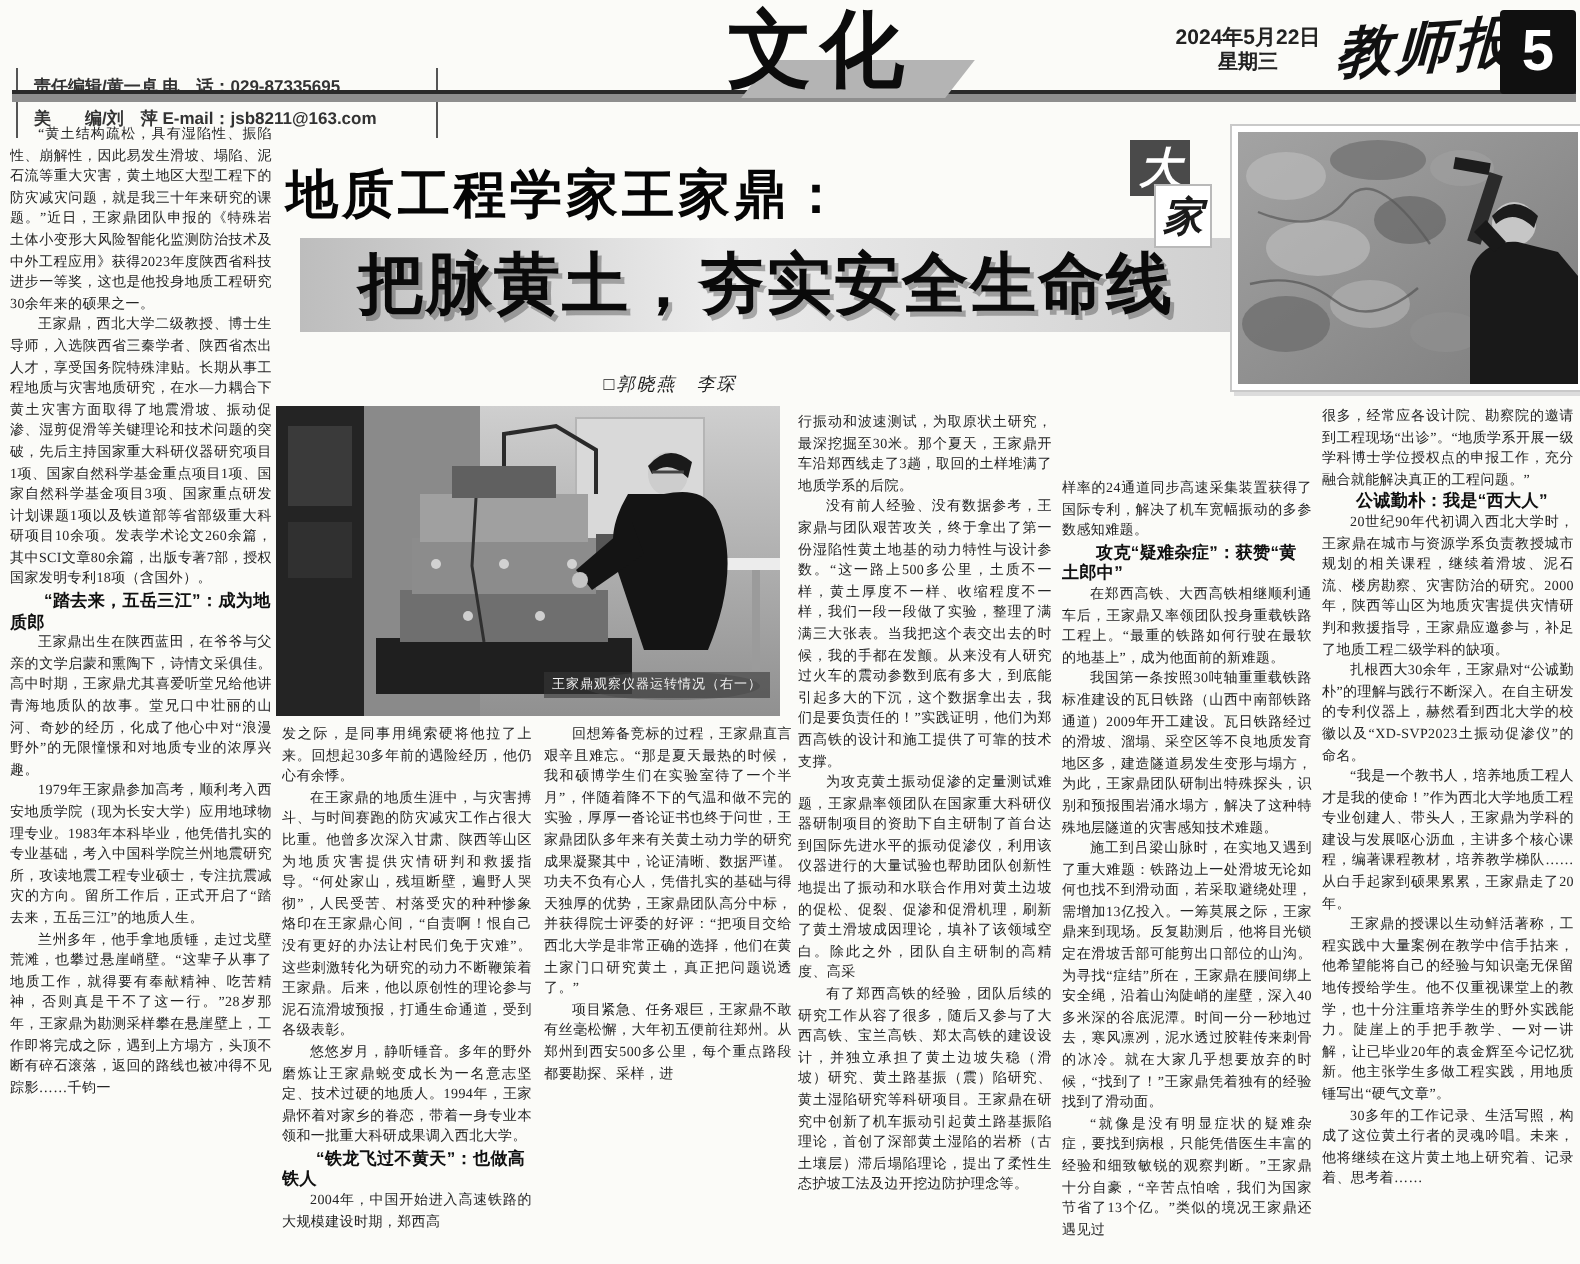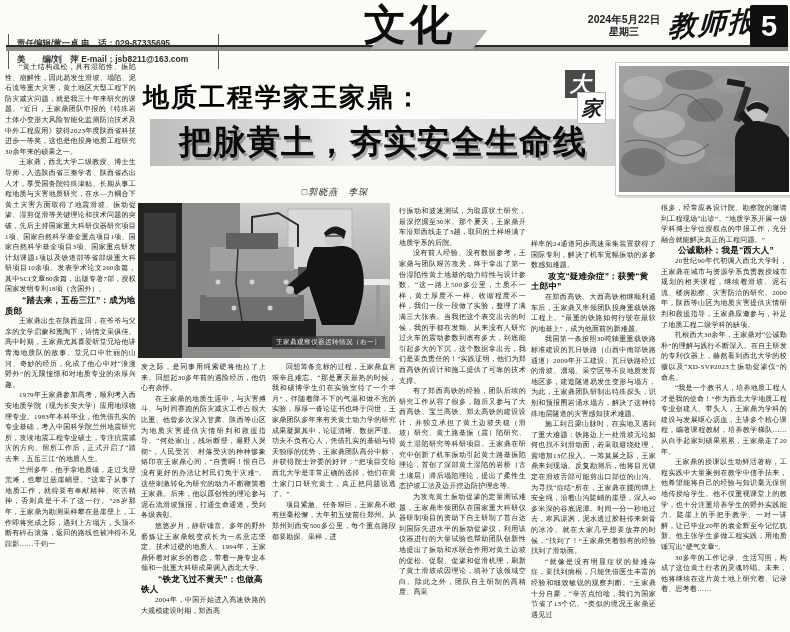--- a/index.html
+++ b/index.html
@@ -189,22 +189,22 @@
   </div>
 
   <div class="col" style="left:272px;top:362px;width:124px;height:268px;">
     <p>回想筹备竞标的过程，王家鼎直言艰辛且难忘。“那是夏天最热的时候，我和硕博学生们在实验室待了一个半月”，伴随着降不下的气温和做不完的实验，厚厚一沓论证书也终于问世，王家鼎团队多年来有关黄土动力学的研究成果凝聚其中，论证清晰、数据严谨。功夫不负有心人，凭借扎实的基础与得天独厚的优势，王家鼎团队高分中标，并获得院士评委的好评：“把项目交给西北大学是非常正确的选择，他们在黄土家门口研究黄土，真正把问题说透了。”</p>
     <p>项目紧急、任务艰巨，王家鼎不敢有丝毫松懈，大年初五便前往郑州。从郑州到西安500多公里，每个重点路段都要勘探、采样，进</p>
   </div>
 
   <div class="col" style="left:399px;top:206px;width:127px;height:424px;">
     <p class="cont">行振动和波速测试，为取原状土研究，最深挖掘至30米。那个夏天，王家鼎开车沿郑西线走了3趟，取回的土样堆满了地质学系的后院。</p>
     <p>没有前人经验、没有数据参考，王家鼎与团队艰苦攻关，终于拿出了第一份湿陷性黄土地基的动力特性与设计参数。“这一路上500多公里，土质不一样，黄土厚度不一样、收缩程度不一样，我们一段一段做了实验，整理了满满三大张表。当我把这个表交出去的时候，我的手都在发颤。从来没有人研究过火车的震动参数到底有多大，到底能引起多大的下沉，这个数据拿出去，我们是要负责任的！”实践证明，他们为郑西高铁的设计和施工提供了可靠的技术支撑。</p>
+    <p>为攻克黄土振动促渗的定量测试难题，王家鼎率领团队在国家重大科研仪器研制项目的资助下自主研制了首台达到国际先进水平的振动促渗仪，利用该仪器进行的大量试验也帮助团队创新性地提出了振动和水联合作用对黄土边坡的促松、促裂、促渗和促滑机理，刷新了黄土滑坡成因理论，填补了该领域空白。除此之外，团队自主研制的高精度、高采</p>
     <p>有了郑西高铁的经验，团队后续的研究工作从容了很多，随后又参与了大西高铁、宝兰高铁、郑太高铁的建设设计，并独立承担了黄土边坡失稳（滑坡）研究、黄土路基振（震）陷研究、黄土湿陷研究等科研项目。王家鼎在研究中创新了机车振动引起黄土路基振陷理论，首创了深部黄土湿陷的岩桥（古土壤层）滞后塌陷理论，提出了柔性生态护坡工法及边开挖边防护理念等。</p>
-    <p>为攻克黄土振动促渗的定量测试难题，王家鼎率领团队在国家重大科研仪器研制项目的资助下自主研制了首台达到国际先进水平的振动促渗仪，利用该仪器进行的大量试验也帮助团队创新性地提出了振动和水联合作用对黄土边坡的促松、促裂、促渗和促滑机理，刷新了黄土滑坡成因理论，填补了该领域空白。除此之外，团队自主研制的高精度、高采</p>
   </div>
 
   <div class="col" style="left:531px;top:203px;width:125px;height:427px;margin-top:36px;">
     <p class="cont">样率的24通道同步高速采集装置获得了国际专利，解决了机车宽幅振动的多参数感知难题。</p>
     <p class="subhead">攻克“疑难杂症”：获赞“黄土郎中”</p>
     <p>在郑西高铁、大西高铁相继顺利通车后，王家鼎又率领团队投身重载铁路工程上。“最重的铁路如何行驶在最软的地基上”，成为他面前的新难题。</p>
     <p>我国第一条按照30吨轴重重载铁路标准建设的瓦日铁路（山西中南部铁路通道）2009年开工建设。瓦日铁路经过的滑坡、溜塌、采空区等不良地质发育地区多，建造隧道易发生变形与塌方，为此，王家鼎团队研制出特殊探头，识别和预报围岩涌水塌方，解决了这种特殊地层隧道的灾害感知技术难题。</p>
     <p>施工到吕梁山脉时，在实地又遇到了重大难题：铁路边上一处滑坡无论如何也找不到滑动面，若采取避绕处理，需增加13亿投入。一筹莫展之际，王家鼎来到现场。反复勘测后，他将目光锁定在滑坡舌部可能剪出口部位的山沟。为寻找“症结”所在，王家鼎在腰间绑上安全绳，沿着山沟陡峭的崖壁，深入40多米深的谷底泥潭。时间一分一秒地过去，寒风凛冽，泥水透过胶鞋传来刺骨的冰冷。就在大家几乎想要放弃的时候，“找到了！”王家鼎凭着独有的经验找到了滑动面。</p>
     <p>“就像是没有明显症状的疑难杂症，要找到病根，只能凭借医生丰富的经验和细致敏锐的观察判断。”王家鼎十分自豪，“辛苦点怕啥，我们为国家节省了13个亿。”类似的境况王家鼎还遇见过</p>
   </div>

